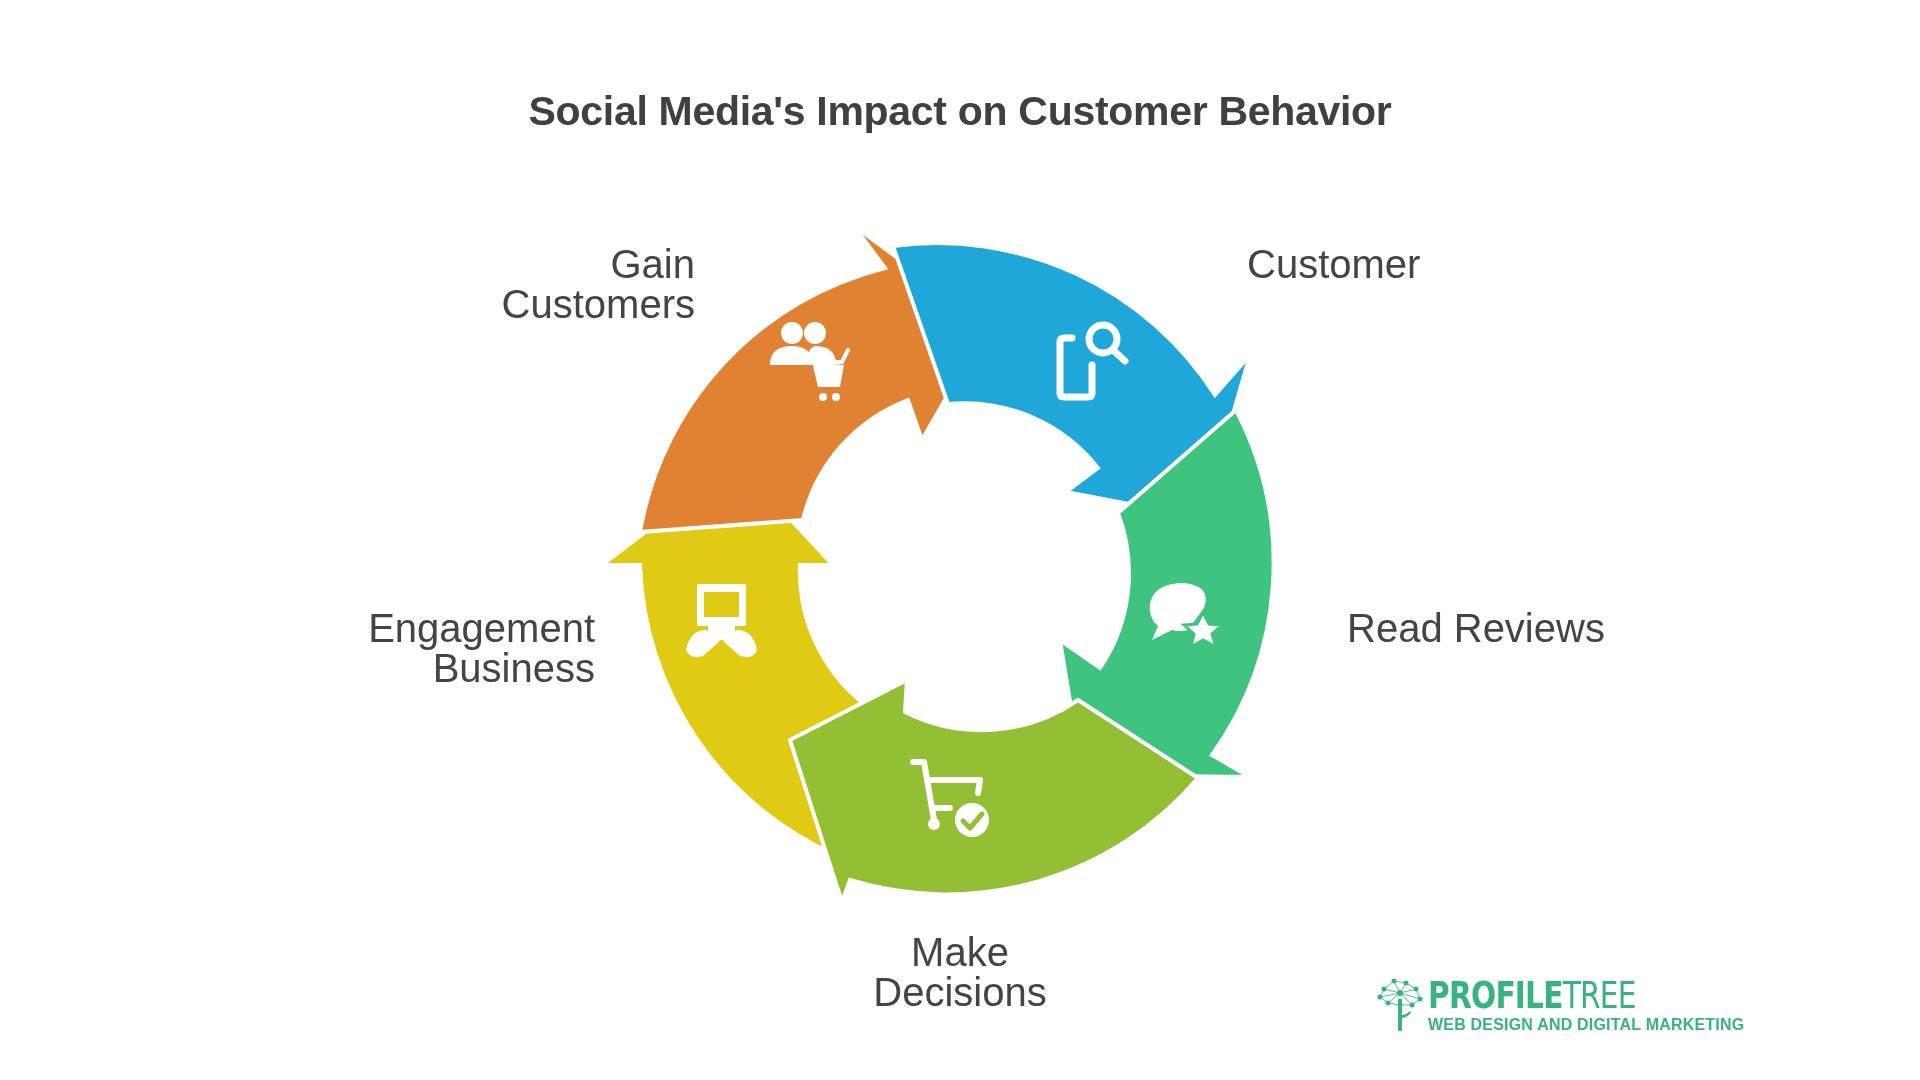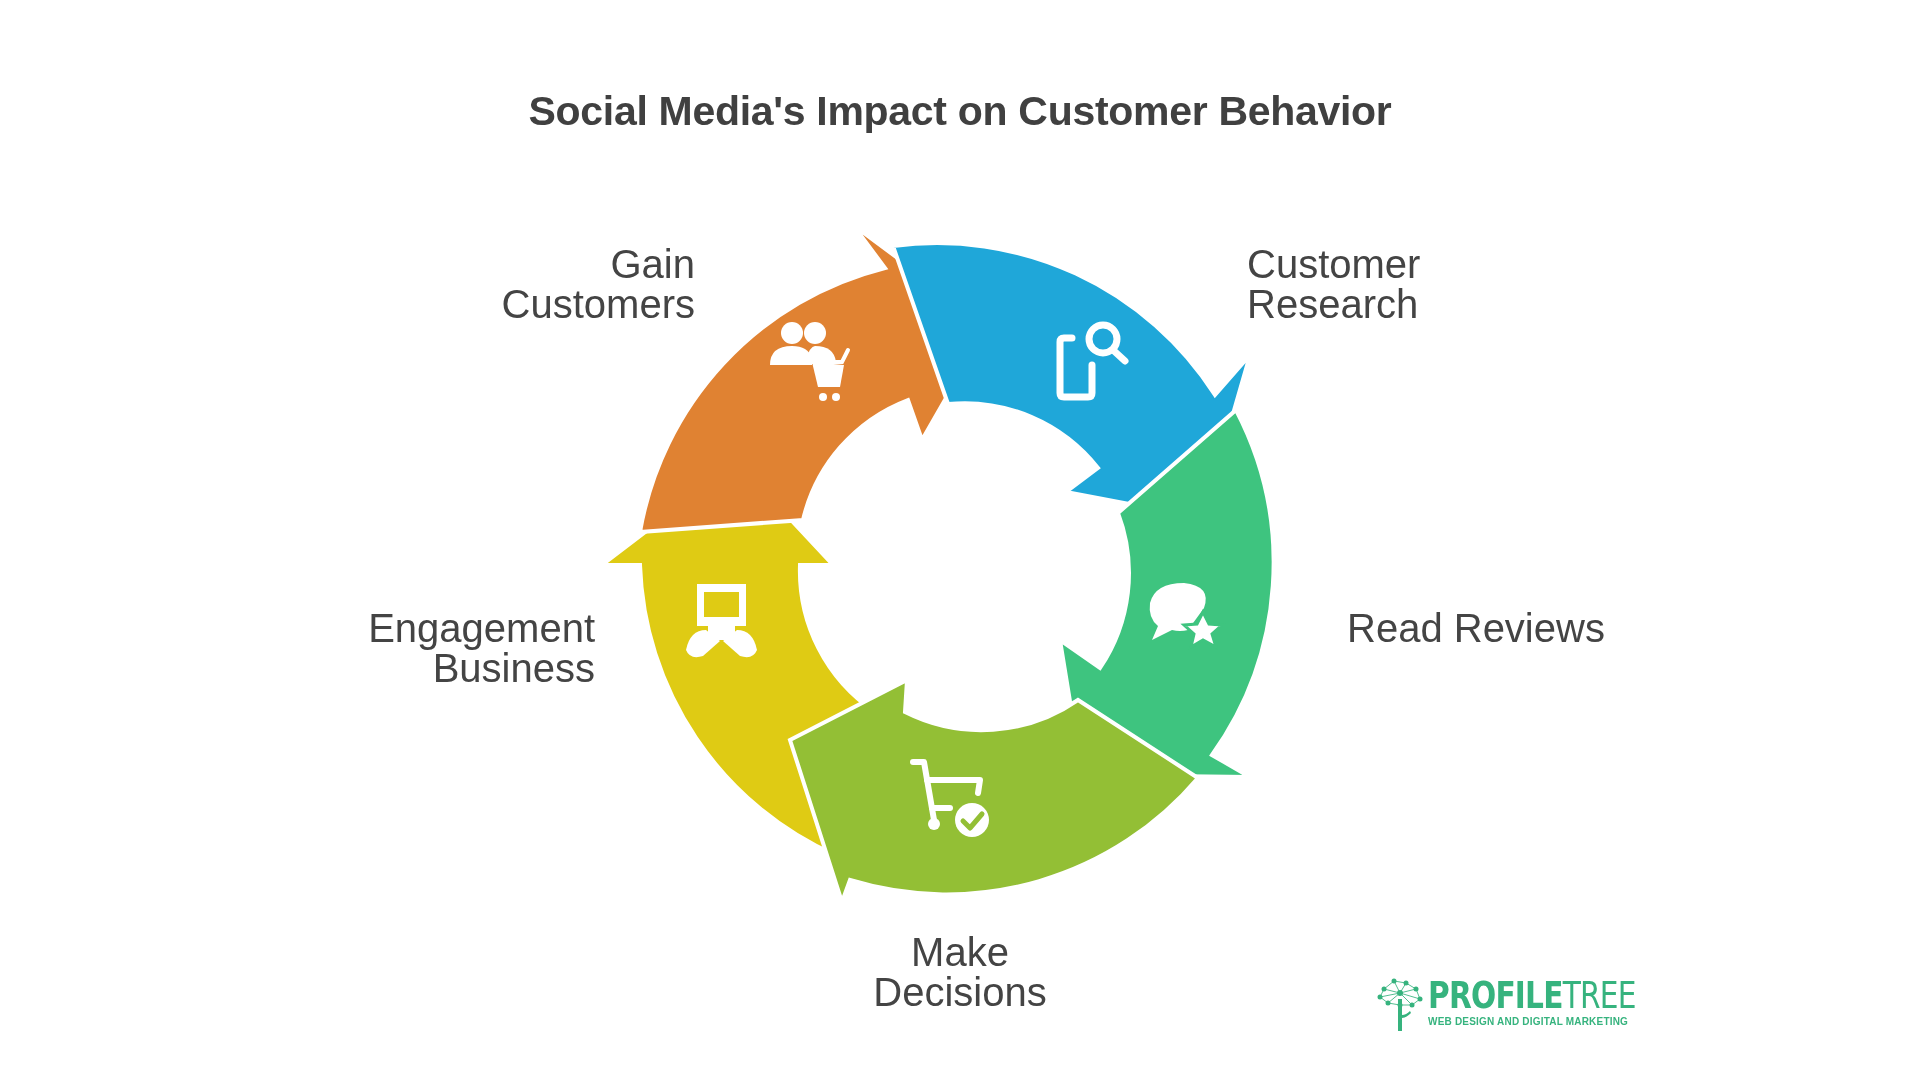--- a/index.html
+++ b/index.html
@@ -19,21 +19,21 @@
     .label.left { text-align: left; margin-left: 19px; }
     .label.center { text-align: center; }
     .logo { position: absolute; left: 1376px; top: 975px; width: 250px; height: 60px; }
     .logo-name {
       position: absolute; left: 52px; top: 0px; font-size: 38px; line-height: 40px;
       color: #36b37e; font-family: "DejaVu Sans", sans-serif; letter-spacing: -1px;
       font-weight: bold; transform: scaleX(0.78); transform-origin: left top; white-space: nowrap;
     }
     .logo-name .thin { font-weight: normal; }
     .logo-tag {
-      position: absolute; left: 52px; top: 41px; font-size: 10px; color: #36b37e;
+      position: absolute; left: 52px; top: 41px; font-size: 16px; color: #36b37e;
       font-weight: bold; white-space: nowrap; letter-spacing: 0.2px;
     }
     .logo-tree { position: absolute; left: 0; top: 0; width: 50px; height: 58px; }
   </style>
 </head>
 <body>
 
 <div class="title">Social Media's Impact on Customer Behavior</div>
 
 <svg class="cycle" viewBox="0 0 1920 1080" xmlns="http://www.w3.org/2000/svg">
@@ -122,21 +122,20 @@
   </g>
 </svg>
 
 <div class="label right" style="left: 480px; top: 244px; width: 215px;">
   <div>Gain</div>
   <div>Customers</div>
 </div>
 
 <div class="label left" style="left: 1228px; top: 244px; width: 260px;">
   <div>Customer</div>
-  <div>Research</div>
 </div>
 
 <div class="label left" style="left: 1328px; top: 608px; width: 300px;">
   <div>Read Reviews</div>
 </div>
 
 <div class="label center" style="left: 810px; top: 932px; width: 300px;">
   <div>Make</div>
   <div>Decisions</div>
 </div>

